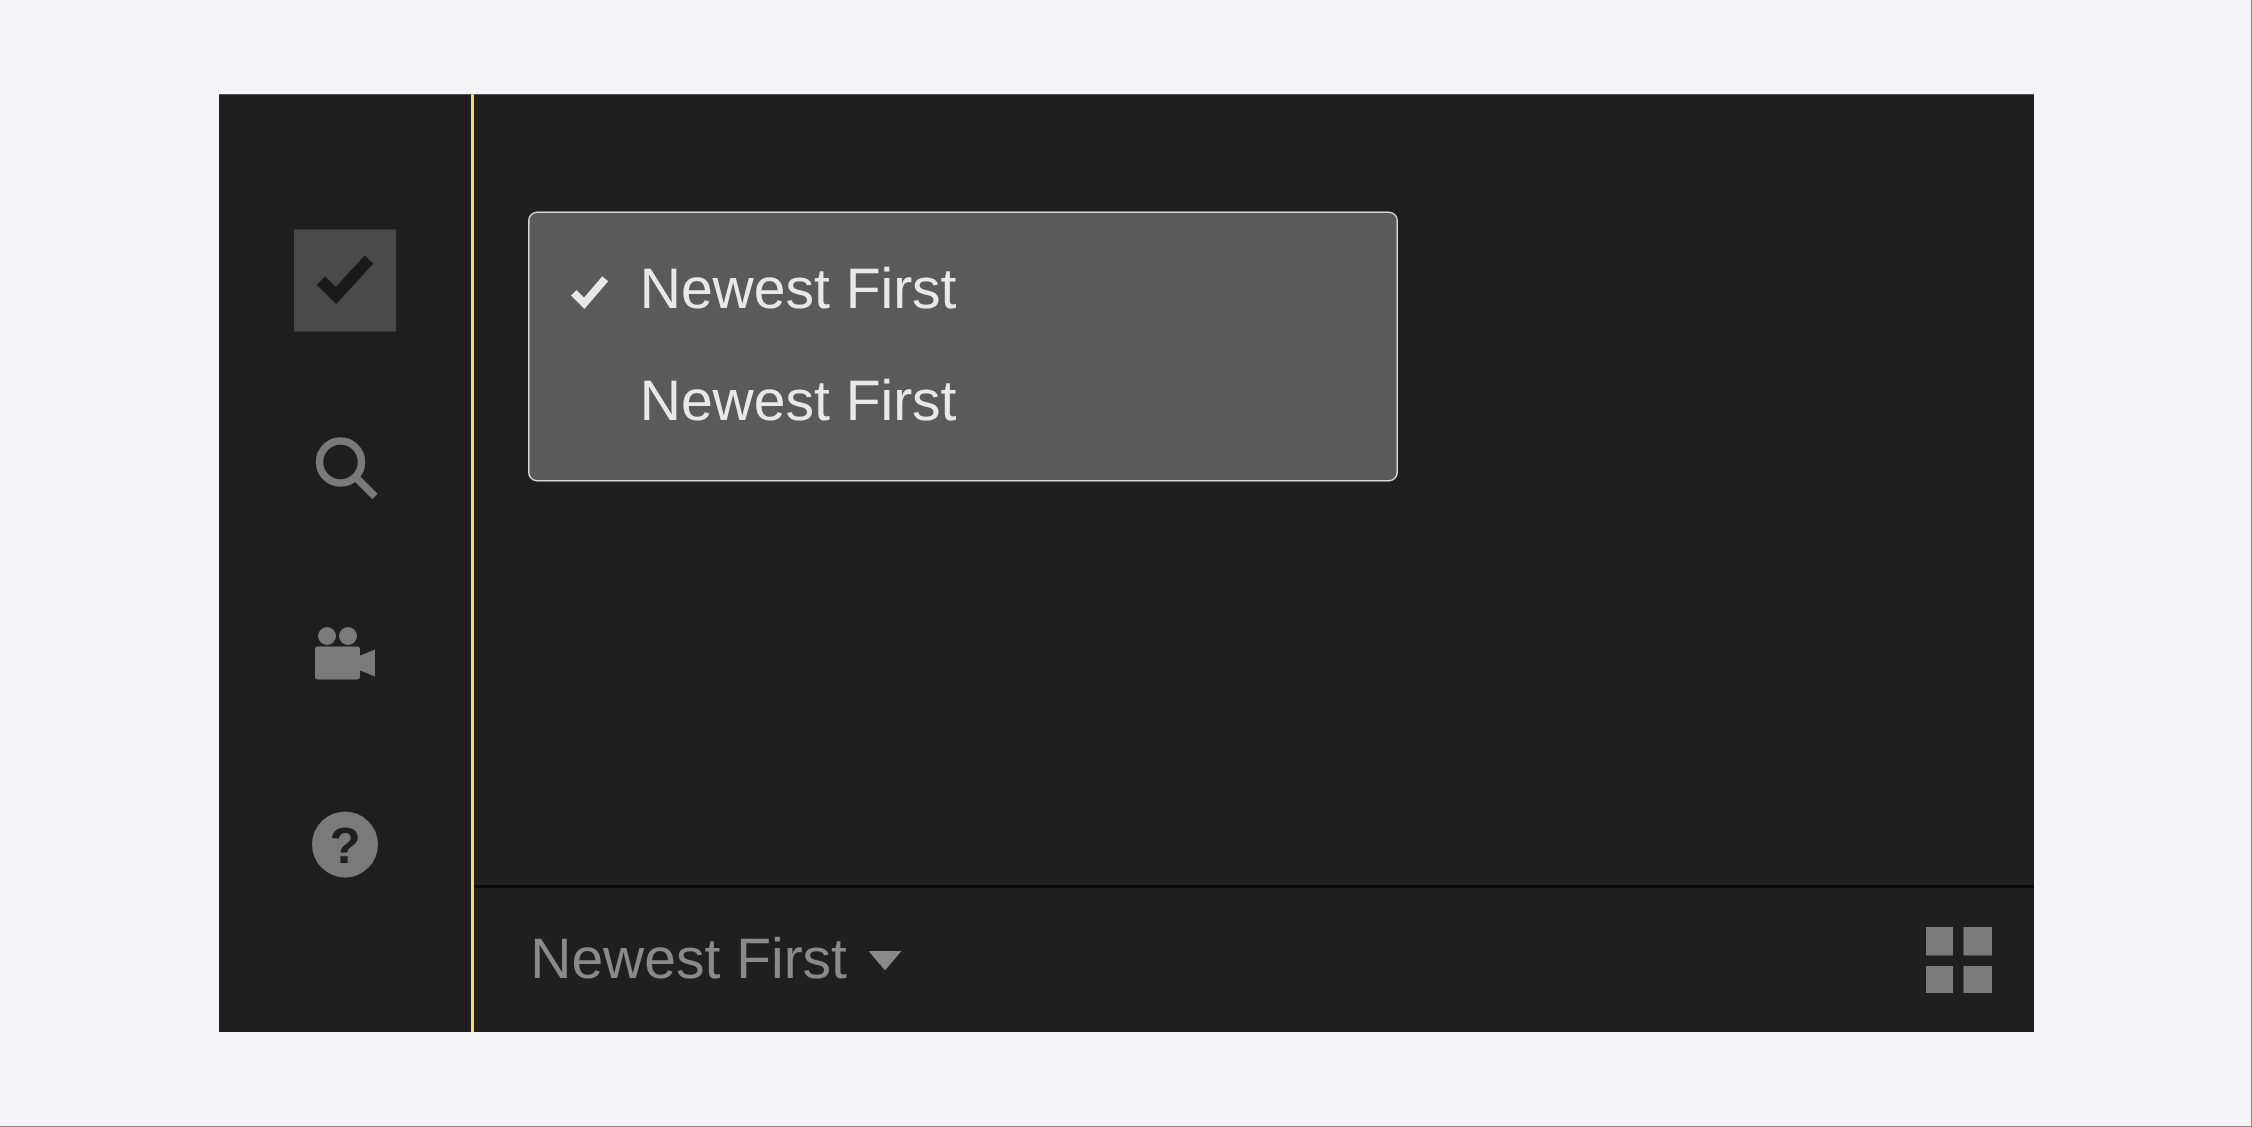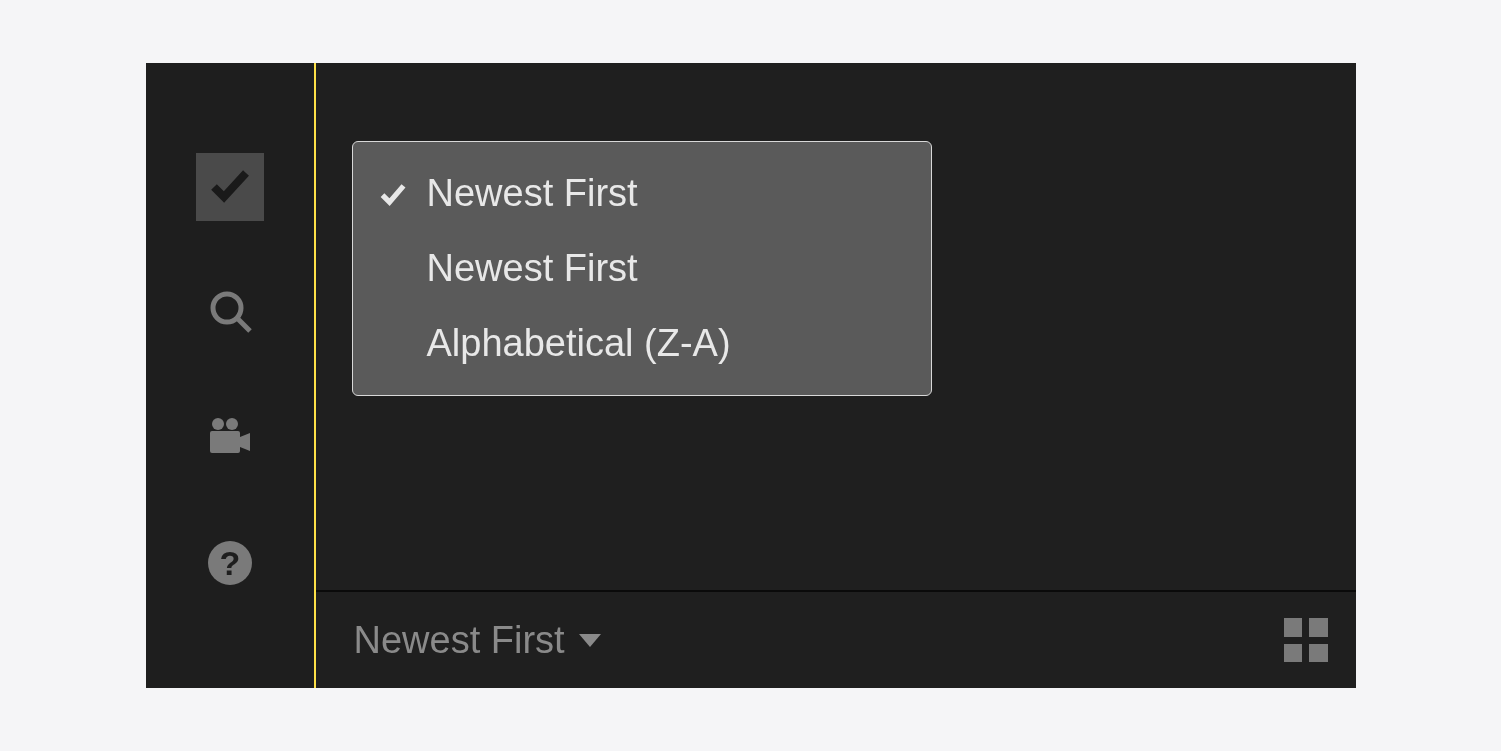--- a/index.html
+++ b/index.html
@@ -204,24 +204,20 @@
           </span>
           <span>Newest First</span>
         </div>
 
         <div class="menu-item">
           <span class="check-slot"></span>
           <span>Newest First</span>
         </div>
 
 
-        <div class="menu-item">
-          <span class="check-slot"></span>
-          <span>Alphabetical (Z-A)</span>
-        </div>
 
       </div>
 
     </div>
 
     <div class="bottom-bar">
 
       <div class="sort-dropdown-button">
         <span>Newest First</span>
         <span class="dropdown-triangle"></span>

